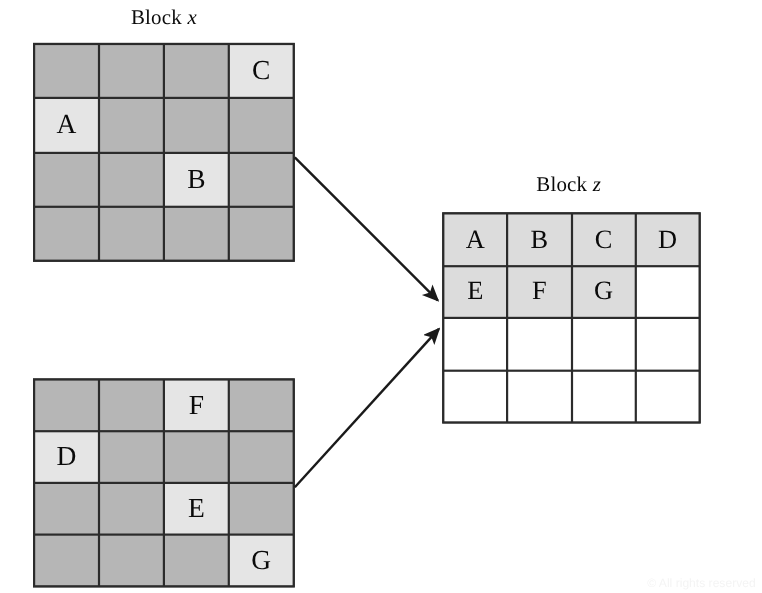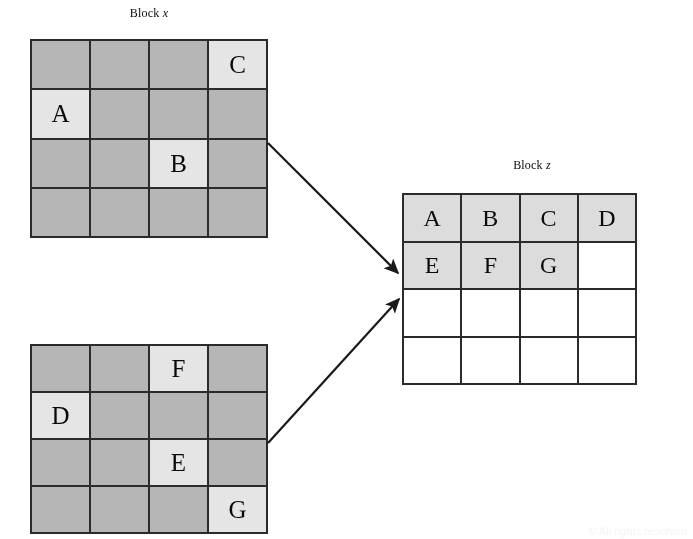--- a/index.html
+++ b/index.html
@@ -8,21 +8,21 @@
     background:#ffffff;
     font-family:"Liberation Serif", "DejaVu Serif", serif;
     position:relative;
     overflow:hidden;
   }
   .block{position:absolute;}
   .block-title{
     position:absolute;
     width:100%;
     text-align:center;
-    font-size:12px;
+    font-size:19px;
     color:#0a0a0a;
     white-space:nowrap;
     letter-spacing:0.2px;
   }
   .block-title .var{font-style:italic;}
   .grid{
     position:absolute;
     display:grid;
     box-sizing:border-box;
     border:2px solid #2b2b2b;
@@ -50,21 +50,21 @@
     grid-template-columns:repeat(4,1fr);grid-template-rows:repeat(4,1fr);}
 
   
   #block-y{left:0px;top:300px;width:298px;height:239px;}
   #block-y .block-title{top:4px;left:0;}
   #block-y .grid{left:30px;top:44px;width:238px;height:190px;
     grid-template-columns:repeat(4,1fr);grid-template-rows:repeat(4,1fr);}
 
   
   #block-z{left:372px;top:150px;width:290px;height:240px;}
-  #block-z .block-title{top:8px;left:15px;}
+  #block-z .block-title{top:8px;left:0;}
   #block-z .grid{left:30px;top:43px;width:235px;height:192px;
     grid-template-columns:repeat(4,1fr);grid-template-rows:repeat(4,1fr);}
   #block-z .cell{font-size:24px;}
 
   #arrows{position:absolute;left:0;top:0;width:693px;height:539px;pointer-events:none;}
   .watermark{
     position:absolute;
     right:6px;bottom:2px;
     font-size:11px;
     color:#f4f4f4;

